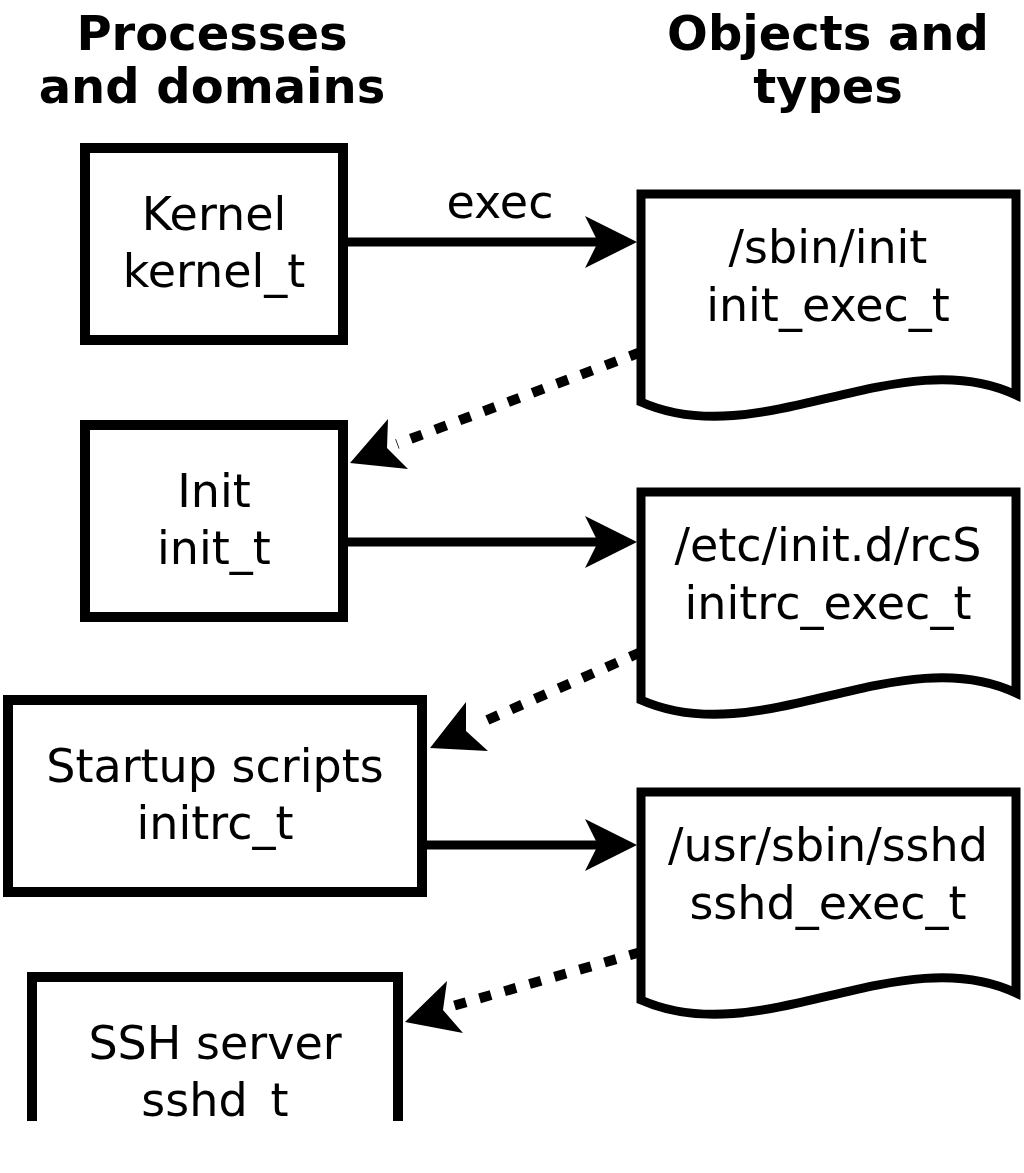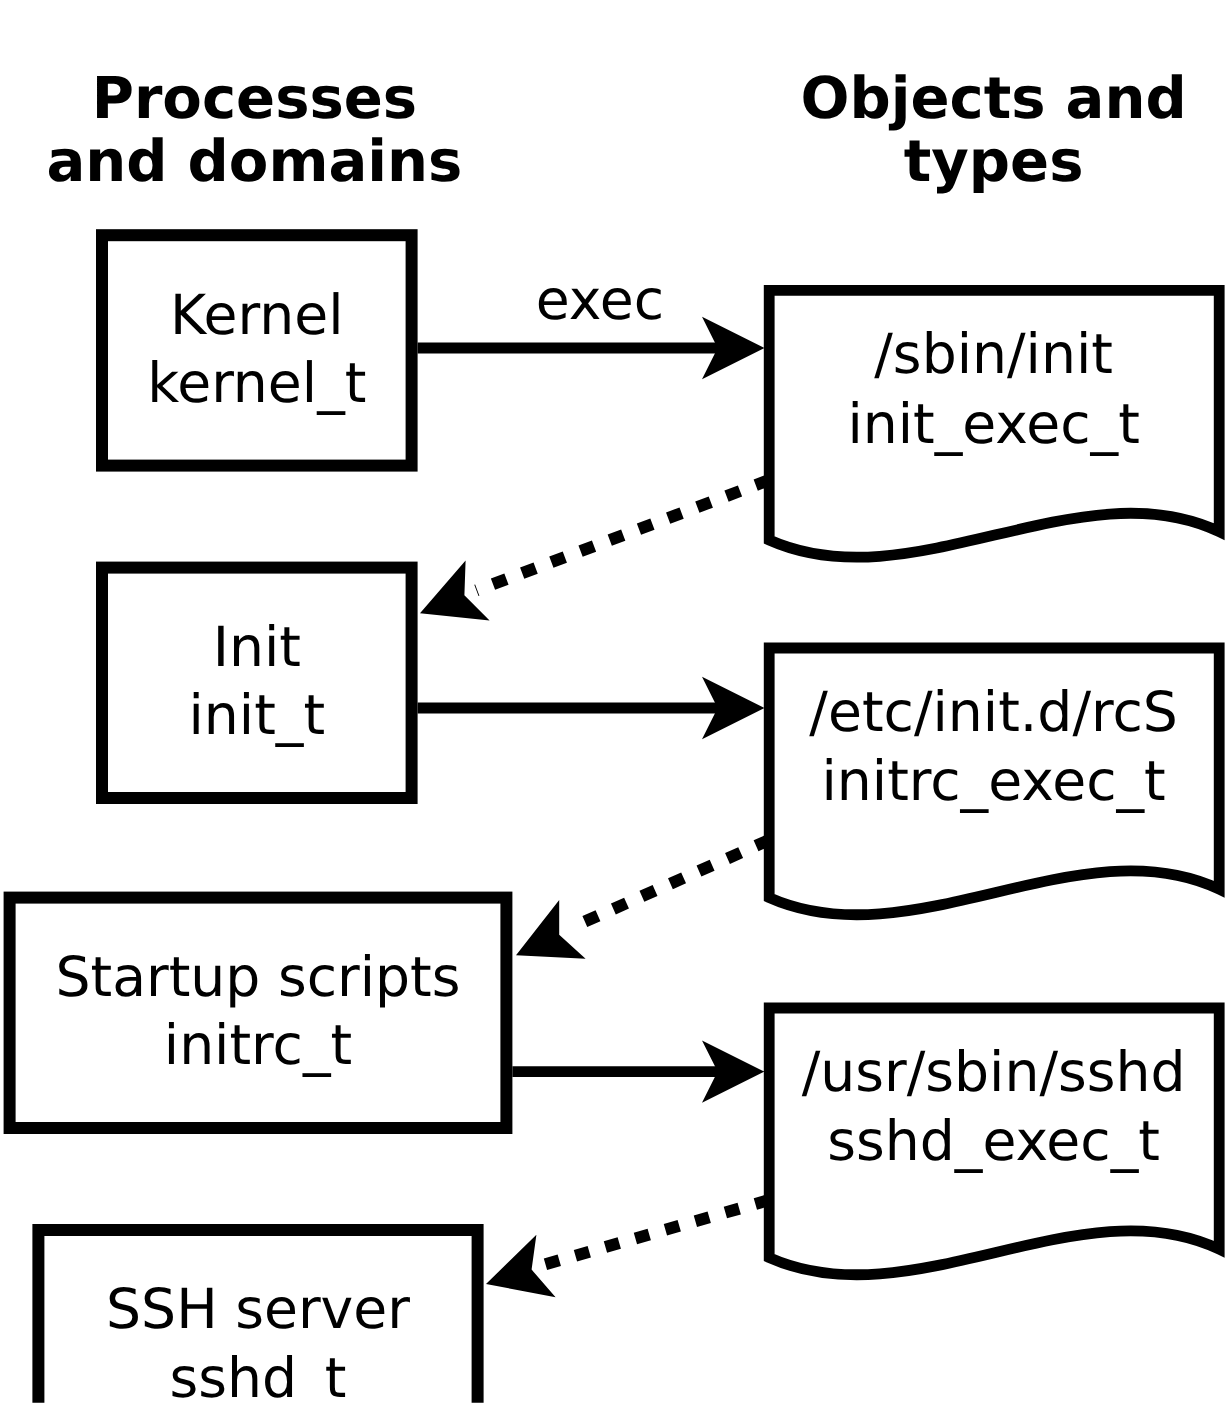--- a/index.html
+++ b/index.html
@@ -5,21 +5,20 @@
   html, body {
     margin: 0;
     padding: 0;
     background: #ffffff;
   }
   .canvas-wrap {
     width: 1024px;
     height: 1121px;
     position: relative;
     background: #ffffff;
-    margin-top: 48px;
   }
   svg {
     display: block;
   }
   text {
     font-family: "DejaVu Sans", "Liberation Sans", sans-serif;
     fill: #000000;
     text-anchor: middle;
   }
   .heading {

